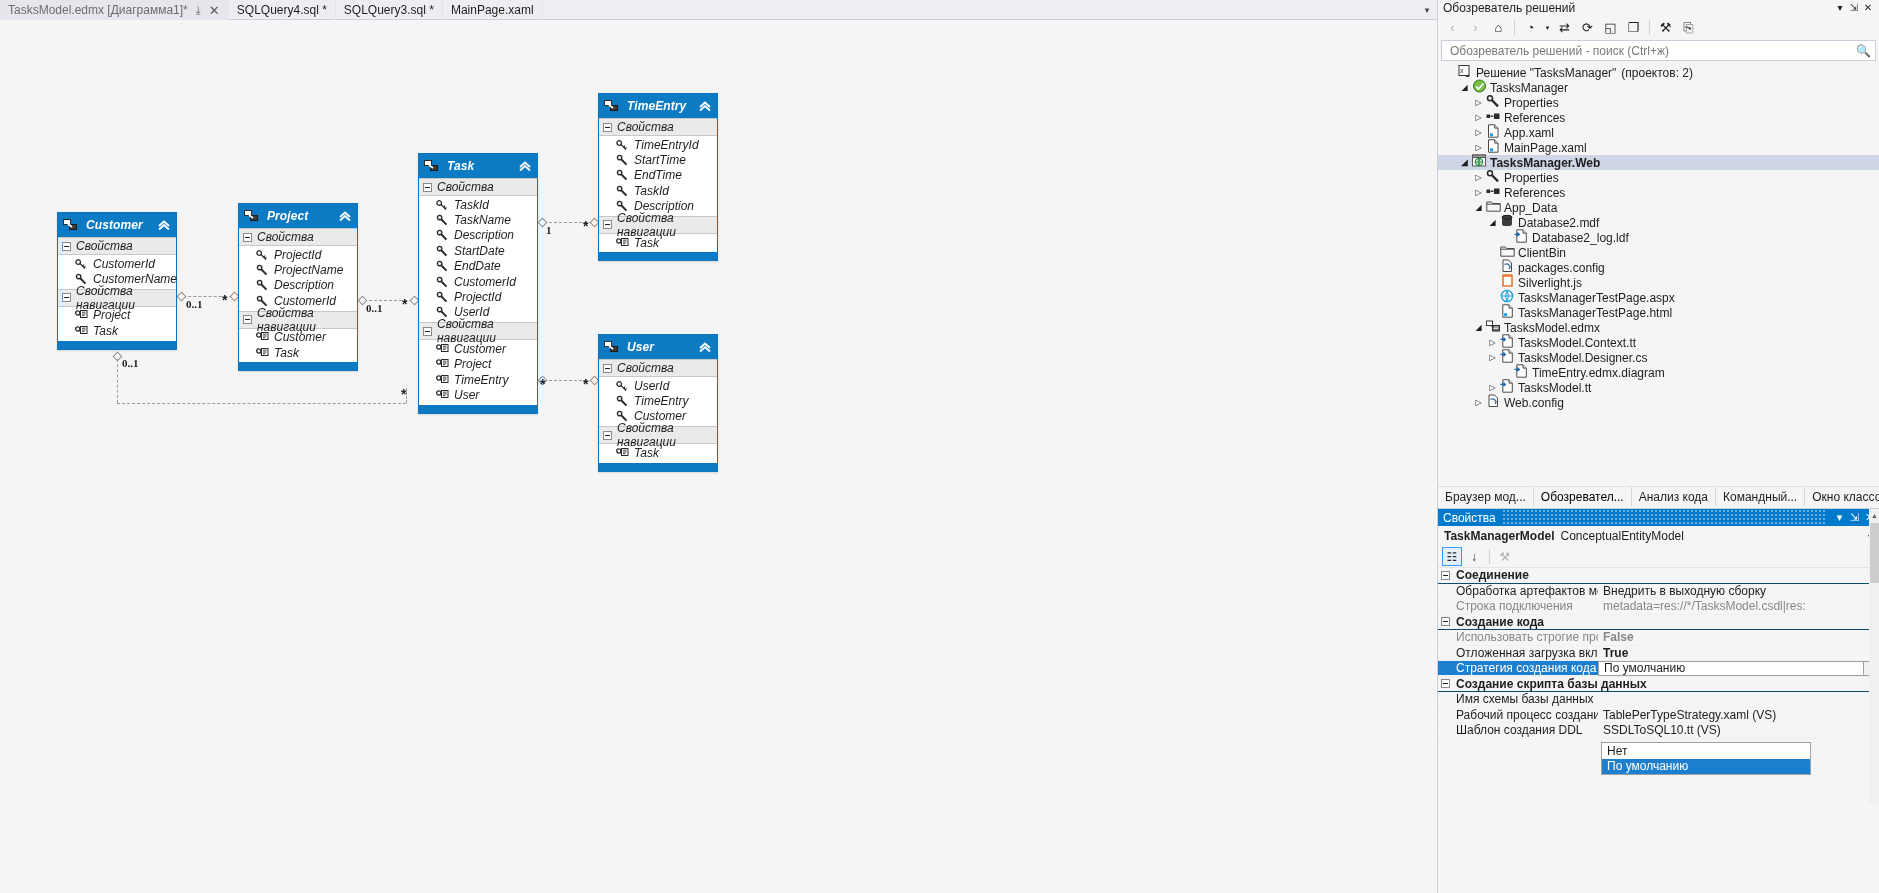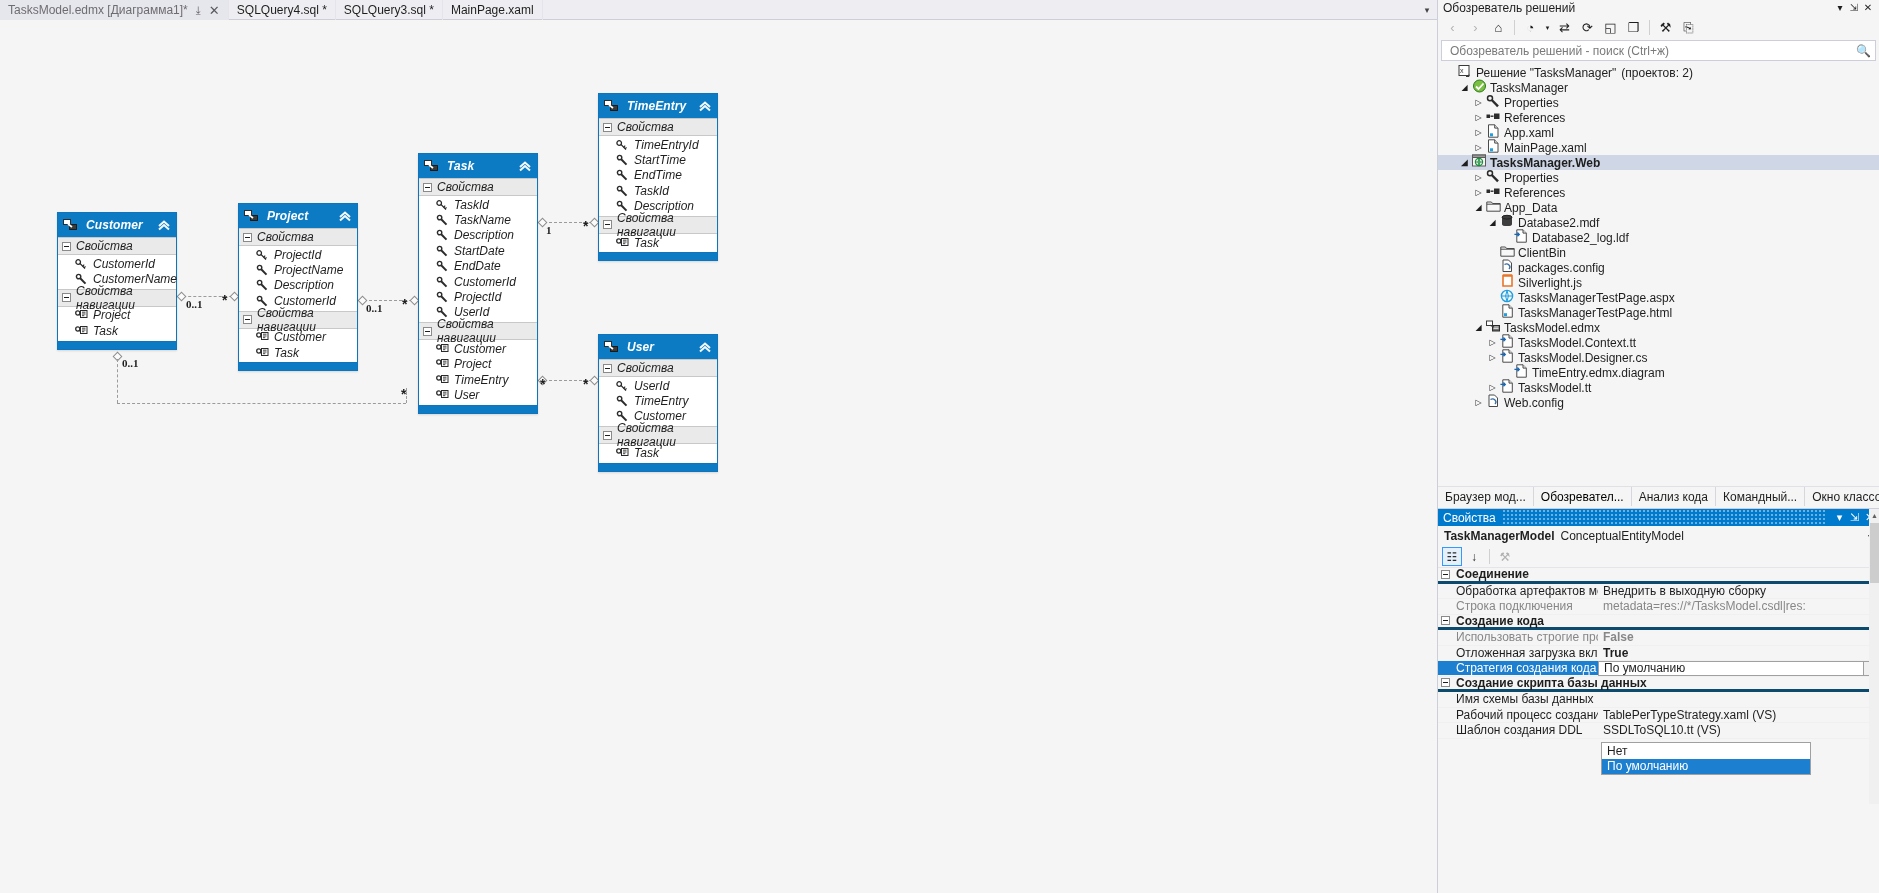--- a/index.html
+++ b/index.html
@@ -243,21 +243,21 @@
   .pbtn {
     width: 20px; height: 19px; display: flex; align-items: center; justify-content: center;
     cursor: pointer; border: 1px solid transparent;
   }
   .pbtn.on { border: 1px solid #3399ff; background: #e6f0fa; }
 
   #props-grid { position: relative; font-size: 12px; }
   .pcat {
     height: 15.5px; display: flex; align-items: center;
     font-weight: bold; padding-left: 3px; background: #f5f5f5;
-    border-bottom: 3px solid #0c4a6e;
+    border-bottom: 1px solid #0c4a6e;
   }
   .pcat .mn {
     width: 9px; height: 9px; border: 1px solid #8a8a8a; background: #fff;
     margin-right: 6px; position: relative; flex: 0 0 auto;
   }
   .pcat .mn:after {
     content: ""; position: absolute; left: 1px; top: 3px; width: 5px; height: 1px; background: #1e1e1e;
   }
   .prow {
     height: 15.5px; display: flex; align-items: center;

